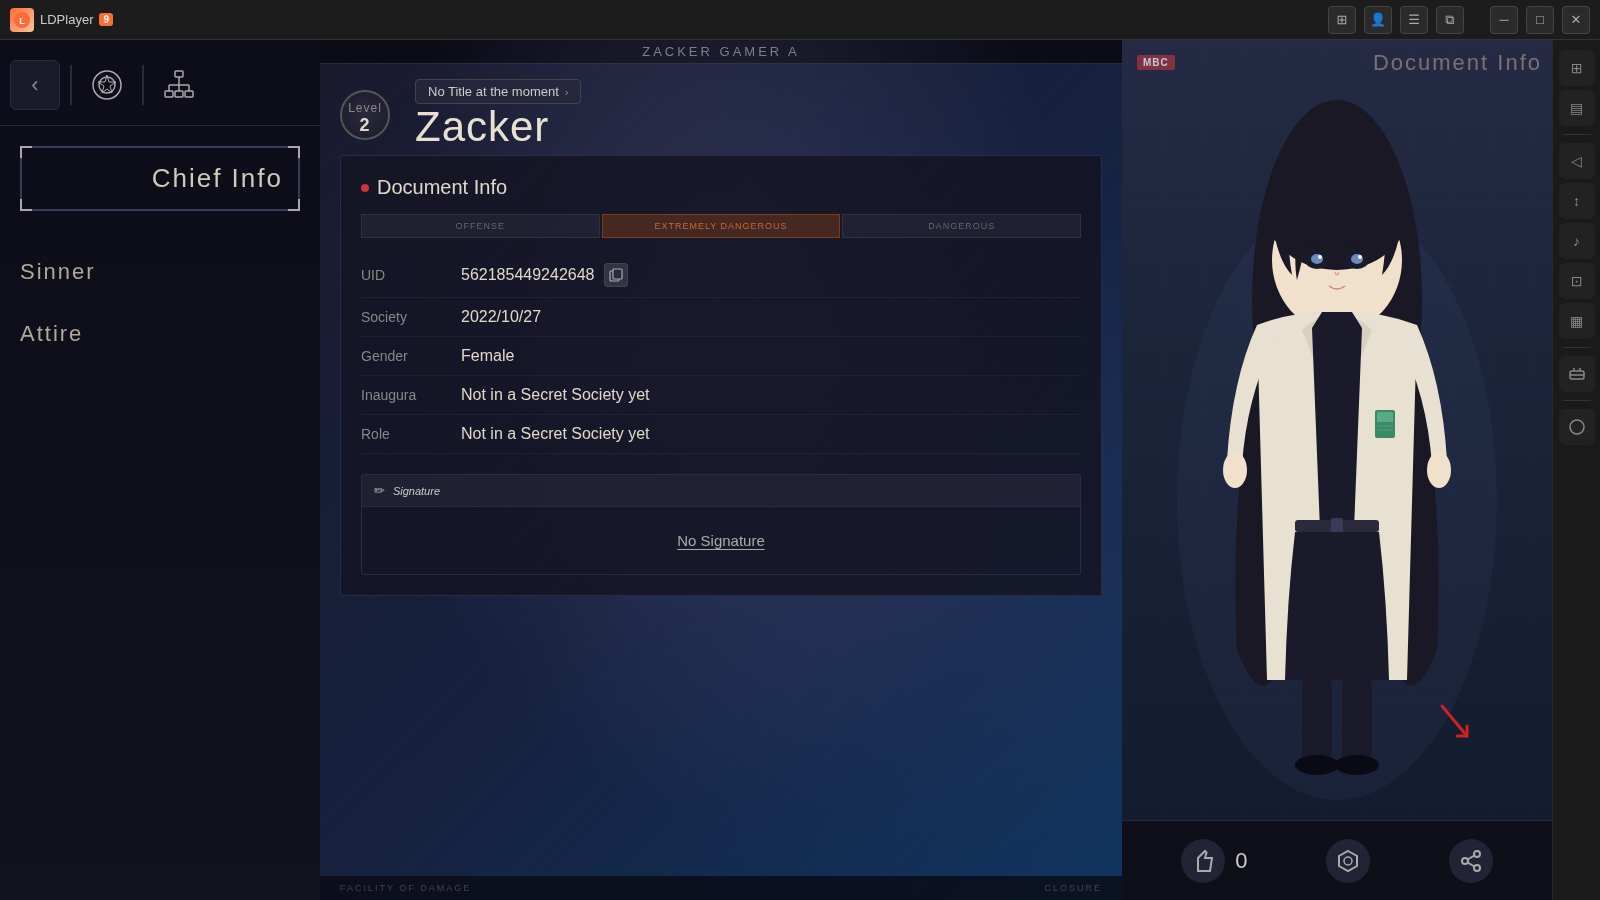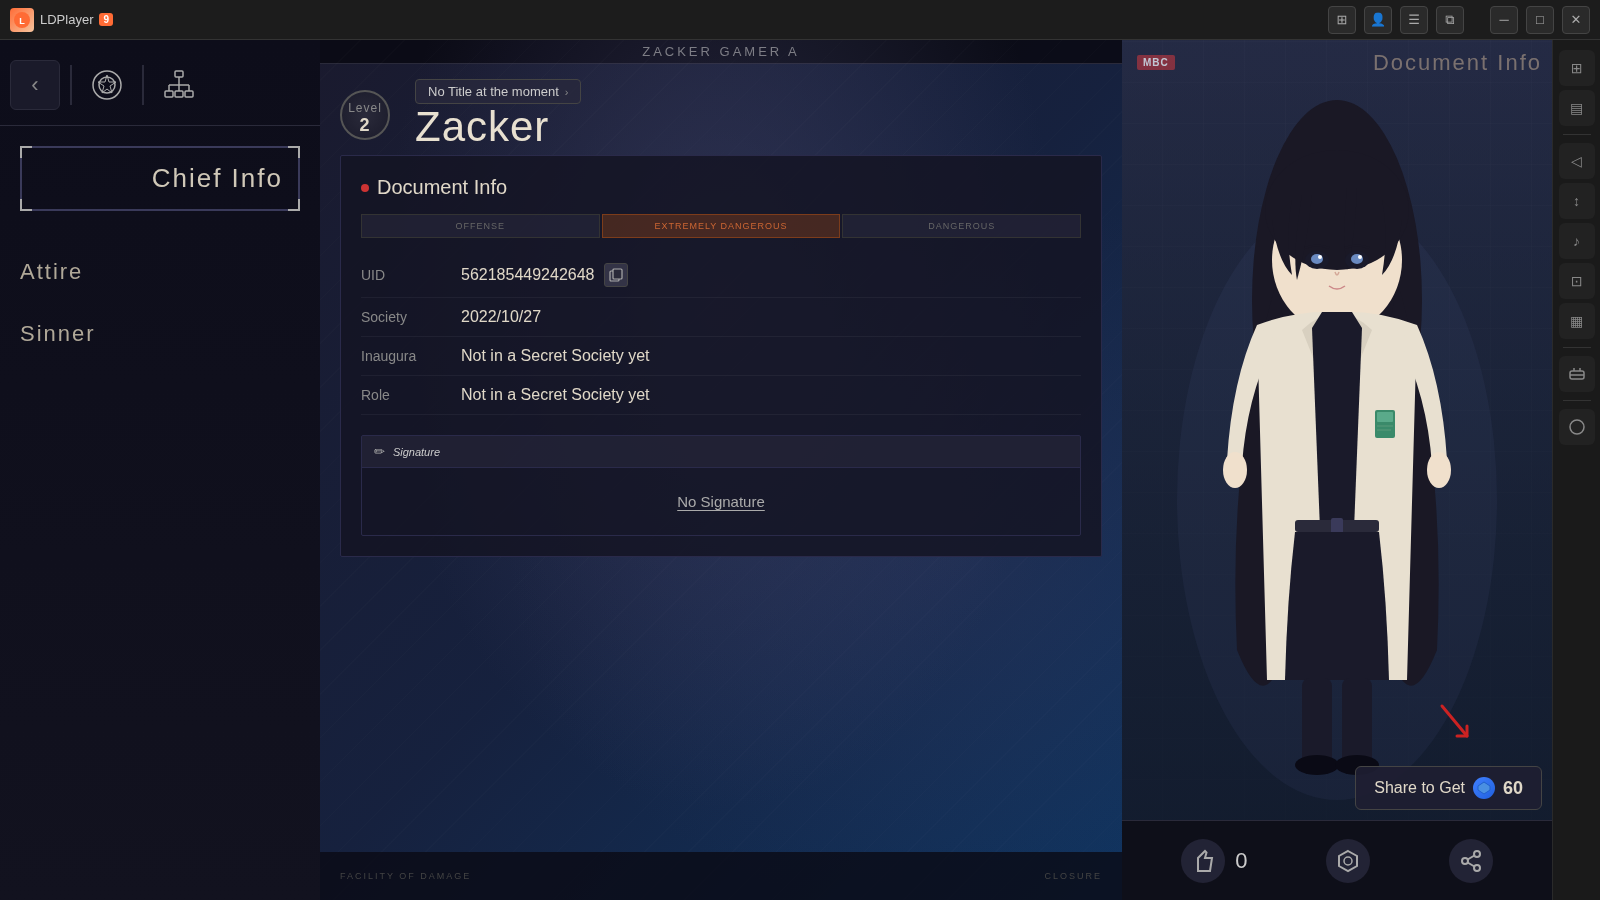--- a/index.html
+++ b/index.html
@@ -331,21 +331,21 @@
       color: #aaa;
       text-decoration: underline;
       text-underline-offset: 3px;
     }
 
     
     .bottom-strip {
       position: absolute;
       bottom: 0;
       left: 0; right: 0;
-      height: 48px;
+      height: 24px;
       background: rgba(10,10,20,0.8);
       display: flex;
       align-items: center;
       justify-content: space-between;
       padding: 0 20px;
     }
     .bottom-label {
       font-size: 9px;
       color: #444;
       letter-spacing: 2px;
@@ -607,22 +607,22 @@
     <div class="chief-info-section">
       <div class="bracket-frame">
         <div class="bracket-corner tl"></div>
         <div class="bracket-corner tr"></div>
         <div class="bracket-corner bl"></div>
         <div class="bracket-corner br"></div>
         <span class="chief-info-title">Chief Info</span>
       </div>
     </div>
 
+    <div class="sidebar-menu-item">Sinner</div>
     <div class="sidebar-menu-item">Attire</div>
-    <div class="sidebar-menu-item">Sinner</div>
   </div>
 
   <div class="center-content">
     <div class="bg-blur"></div>
     <div class="bg-stripes"></div>
 
     <div class="user-info-bar">
       <span class="user-name-bar">ZACKER GAMER A</span>
     </div>
 
@@ -668,20 +668,24 @@
               </svg>
           </div>
         </span>
       </div>
 
       <div class="info-row">
         <span class="info-label">Society</span>
         <span class="info-value">2022/10/27</span>
       </div>
 
+      <div class="info-row">
+        <span class="info-label">Gender</span>
+        <span class="info-value">Female</span>
+      </div>
 
       <div class="info-row">
         <span class="info-label">Inaugura</span>
         <span class="info-value">Not in a Secret Society yet</span>
       </div>
 
       <div class="info-row">
         <span class="info-label">Role</span>
         <span class="info-value">Not in a Secret Society yet</span>
       </div>
@@ -778,29 +782,20 @@
       </svg>
     </div>
 
     <div class="share-arrow">
       <svg width="60" height="60" viewBox="0 0 60 60">
         <path d="M20,15 L45,45" stroke="#cc2222" stroke-width="3" fill="none" stroke-linecap="round"></path>
         <path d="M35,45 L45,45 L45,35" stroke="#cc2222" stroke-width="3" fill="none" stroke-linecap="round" stroke-linejoin="round"></path>
       </svg>
     </div>
 
-    <div class="share-button">
-      <span class="share-text">Share to Get</span>
-      <div class="share-gem">
-        <svg width="14" height="14" viewBox="0 0 14 14">
-            <polygon points="7,1 13,5 13,9 7,13 1,9 1,5" fill="#4a90e2" stroke="#2060cc" stroke-width="1"></polygon>
-          </svg>
-      </div>
-      <span class="share-amount">60</span>
-    </div>
 
     <div class="char-bottom-controls">
       <div class="like-section">
         <div class="like-btn">
           <svg width="24" height="24" viewBox="0 0 24 24" fill="none" stroke="#aaa" stroke-width="2">
             <path d="M7,22V9L14,2l1.5,1.5L14,9h7l-2,13H7Z"></path>
             <line x1="7" y1="9" x2="7" y2="22"></line>
           </svg>
         </div>
         <span class="like-count">0</span>

